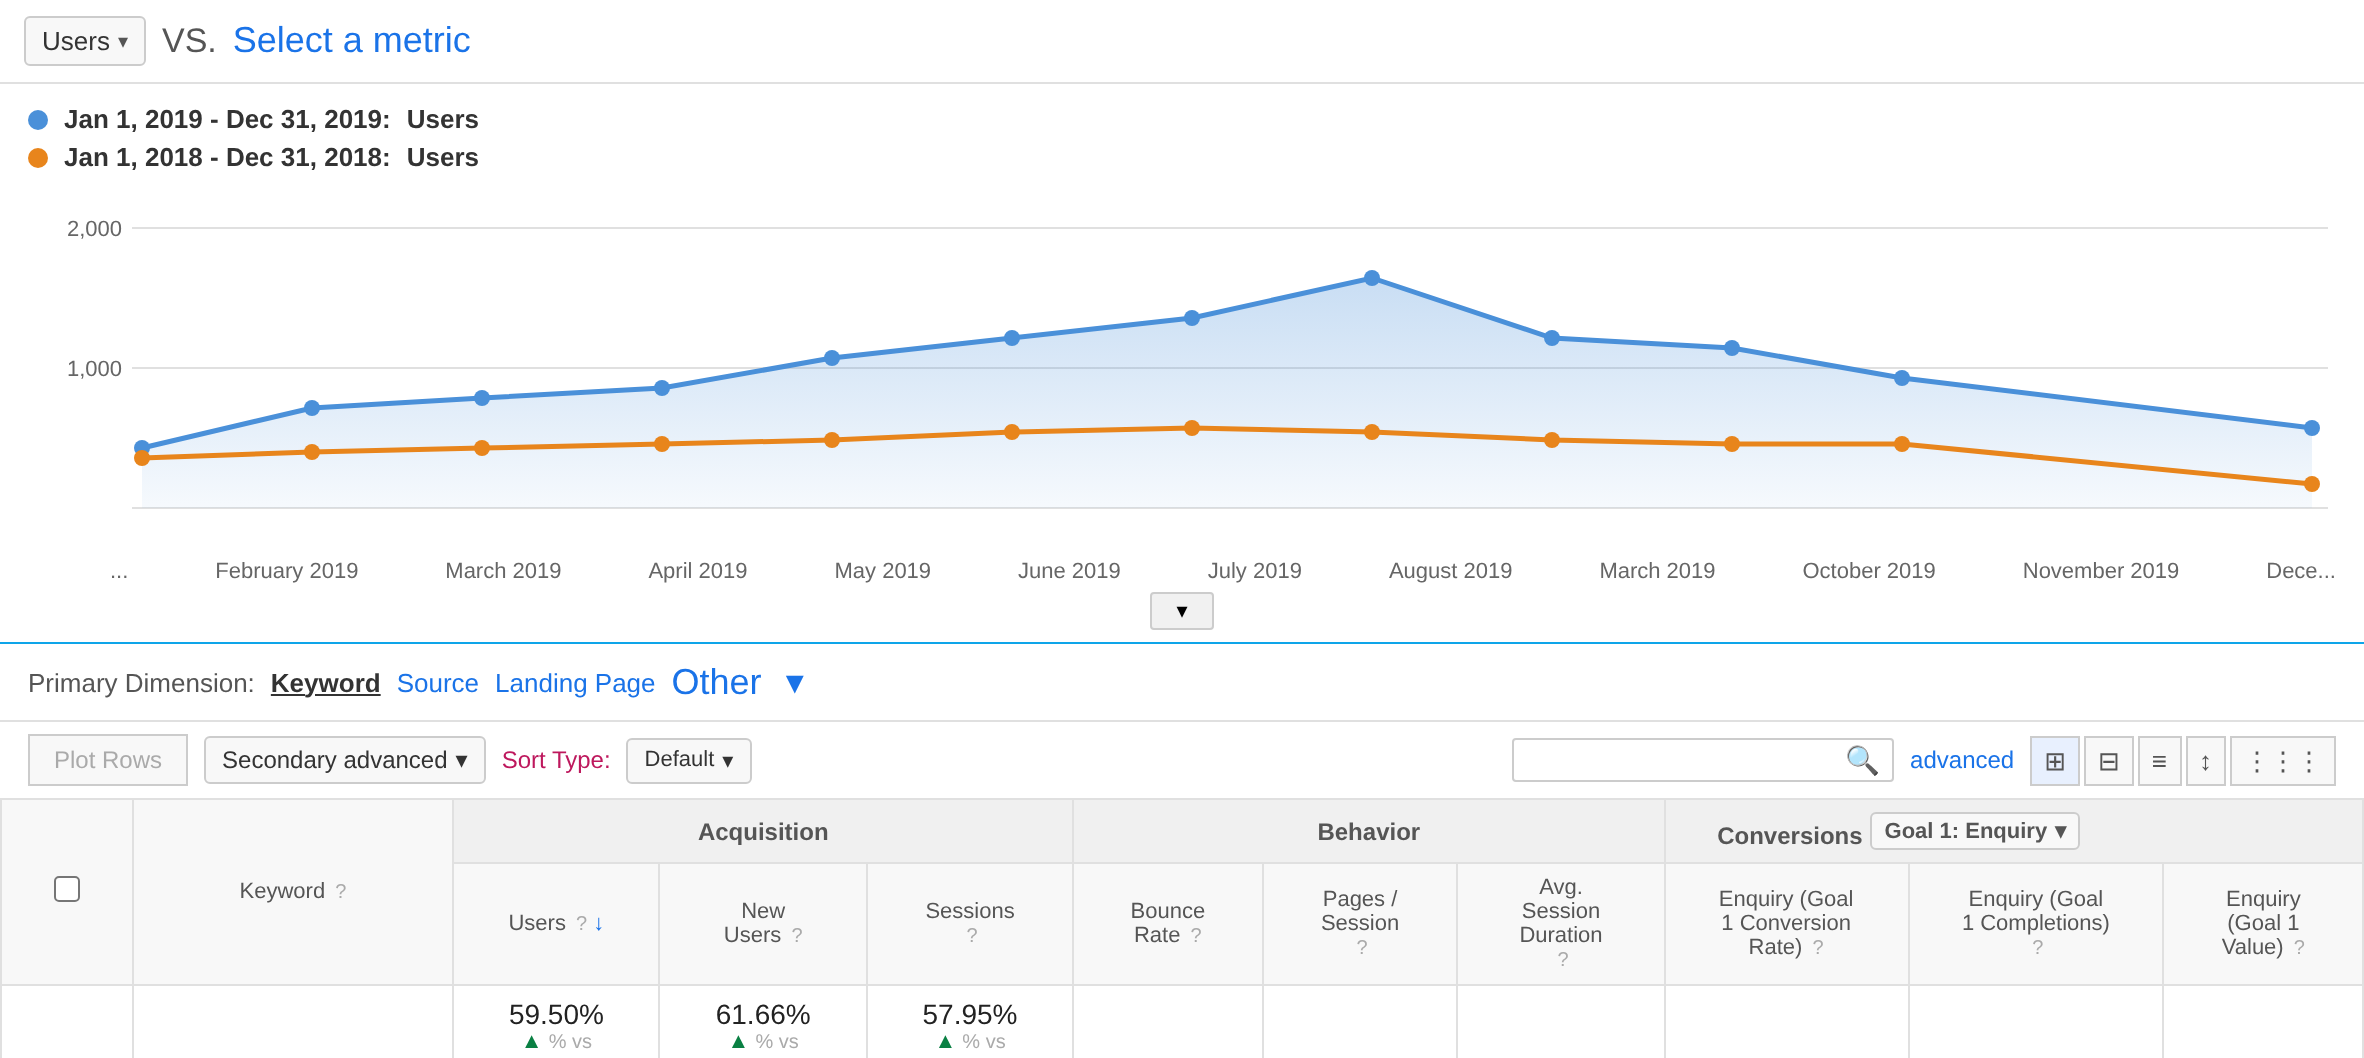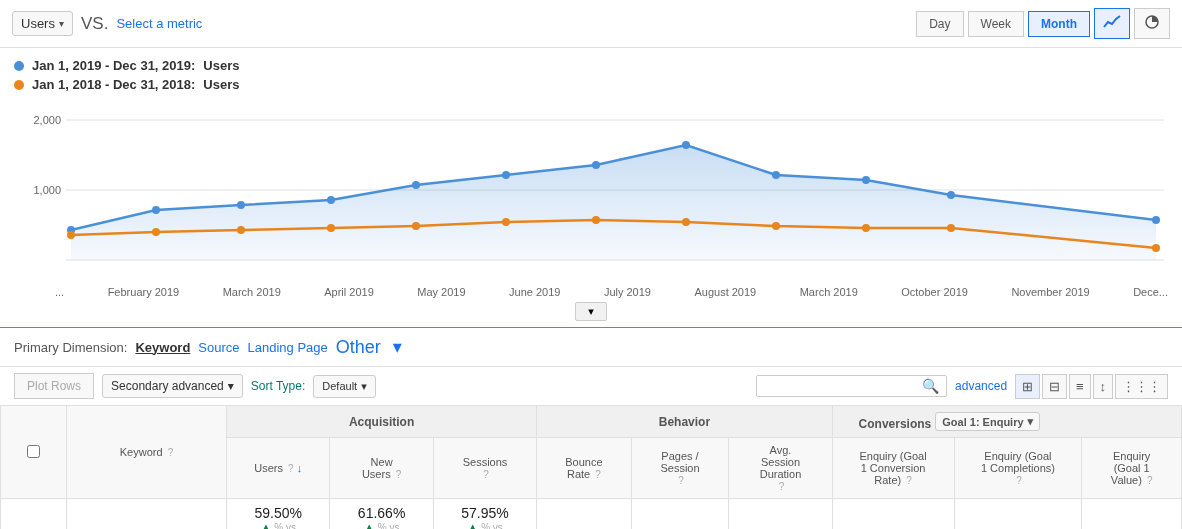--- a/index.html
+++ b/index.html
@@ -15,21 +15,21 @@
     }
     .top-bar-left { display: flex; align-items: center; gap: 8px; }
     .metric-dropdown {
       display: flex; align-items: center; gap: 4px;
       border: 1px solid #ccc; border-radius: 3px;
       padding: 4px 8px; cursor: pointer; background: #f8f8f8;
       font-size: 13px;
     }
     .metric-dropdown .chevron { font-size: 10px; color: #555; }
     .vs-text { font-size: 17px; color: #555; }
-    .select-metric { color: #1a73e8; font-size: 13px; cursor: pointer; text-decoration: none; }
+    .select-metric { color: #1a73e8; font-size: 18px; cursor: pointer; text-decoration: none; }
     .top-bar-right { display: flex; align-items: center; gap: 4px; }
     .time-btn {
       padding: 5px 12px; border: 1px solid #ccc; background: #f8f8f8;
       cursor: pointer; font-size: 12px; color: #555;
     }
     .time-btn.active { background: #e8f0fe; border-color: #1a73e8; color: #1a73e8; font-weight: bold; }
     .chart-type-btn {
       padding: 5px 8px; border: 1px solid #ccc; background: #f8f8f8;
       cursor: pointer; font-size: 14px; color: #555;
     }
@@ -98,21 +98,21 @@
     .plot-rows-btn {
       padding: 5px 12px; border: 1px solid #ccc; background: #f8f8f8;
       cursor: pointer; font-size: 12px; color: #aaa;
     }
     .sec-dim-dropdown {
       display: flex; align-items: center; gap: 4px;
       border: 1px solid #ccc; border-radius: 3px;
       padding: 4px 8px; cursor: pointer; background: #f8f8f8;
       font-size: 12px; color: #333;
     }
-    .sort-type-label { font-size: 12px; color: #0f766e; text-align: right; }
+    .sort-type-label { font-size: 12px; color: #be185d; text-align: right; }
     .sort-dropdown {
       display: flex; align-items: center; gap: 4px;
       border: 1px solid #ccc; border-radius: 3px;
       padding: 4px 8px; cursor: pointer; background: #f8f8f8;
       font-size: 11px;
     }
     .search-box {
       margin-left: auto;
       display: flex; align-items: center;
       border: 1px solid #ccc; border-radius: 2px;
@@ -175,36 +175,20 @@
 <body>
 
 <div class="top-bar">
   <div class="top-bar-left">
     <div class="metric-dropdown">
       <span>Users</span>
       <span class="chevron">▾</span>
     </div>
     <span class="vs-text">VS.</span>
     <a class="select-metric">Select a metric</a>
-  </div>
-  <div class="top-bar-right">
-    <button class="time-btn">Day</button>
-    <button class="time-btn">Week</button>
-    <button class="time-btn active">Month</button>
-    <button class="chart-type-btn active">
-      <svg width="18" height="16" viewBox="0 0 18 16">
-        <polyline points="1,13 5,8 9,10 13,5 17,2" stroke="#1a73e8" stroke-width="2" fill="none"></polyline>
-      </svg>
-    </button>
-    <button class="chart-type-btn">
-      <svg width="18" height="16" viewBox="0 0 18 16">
-        <circle cx="9" cy="8" r="6" stroke="#555" stroke-width="1.5" fill="none"></circle>
-        <path d="M9,8 L9,2 A6,6 0 0,1 15,8 Z" fill="#555"></path>
-      </svg>
-    </button>
   </div>
 </div>
 
 <div class="legend-area">
   <div class="legend-row">
     <span class="legend-dot" style="background:#4a90d9;"></span>
     <span>Jan 1, 2019 - Dec 31, 2019:</span>
     <span>Users</span>
   </div>
   <div class="legend-row">

